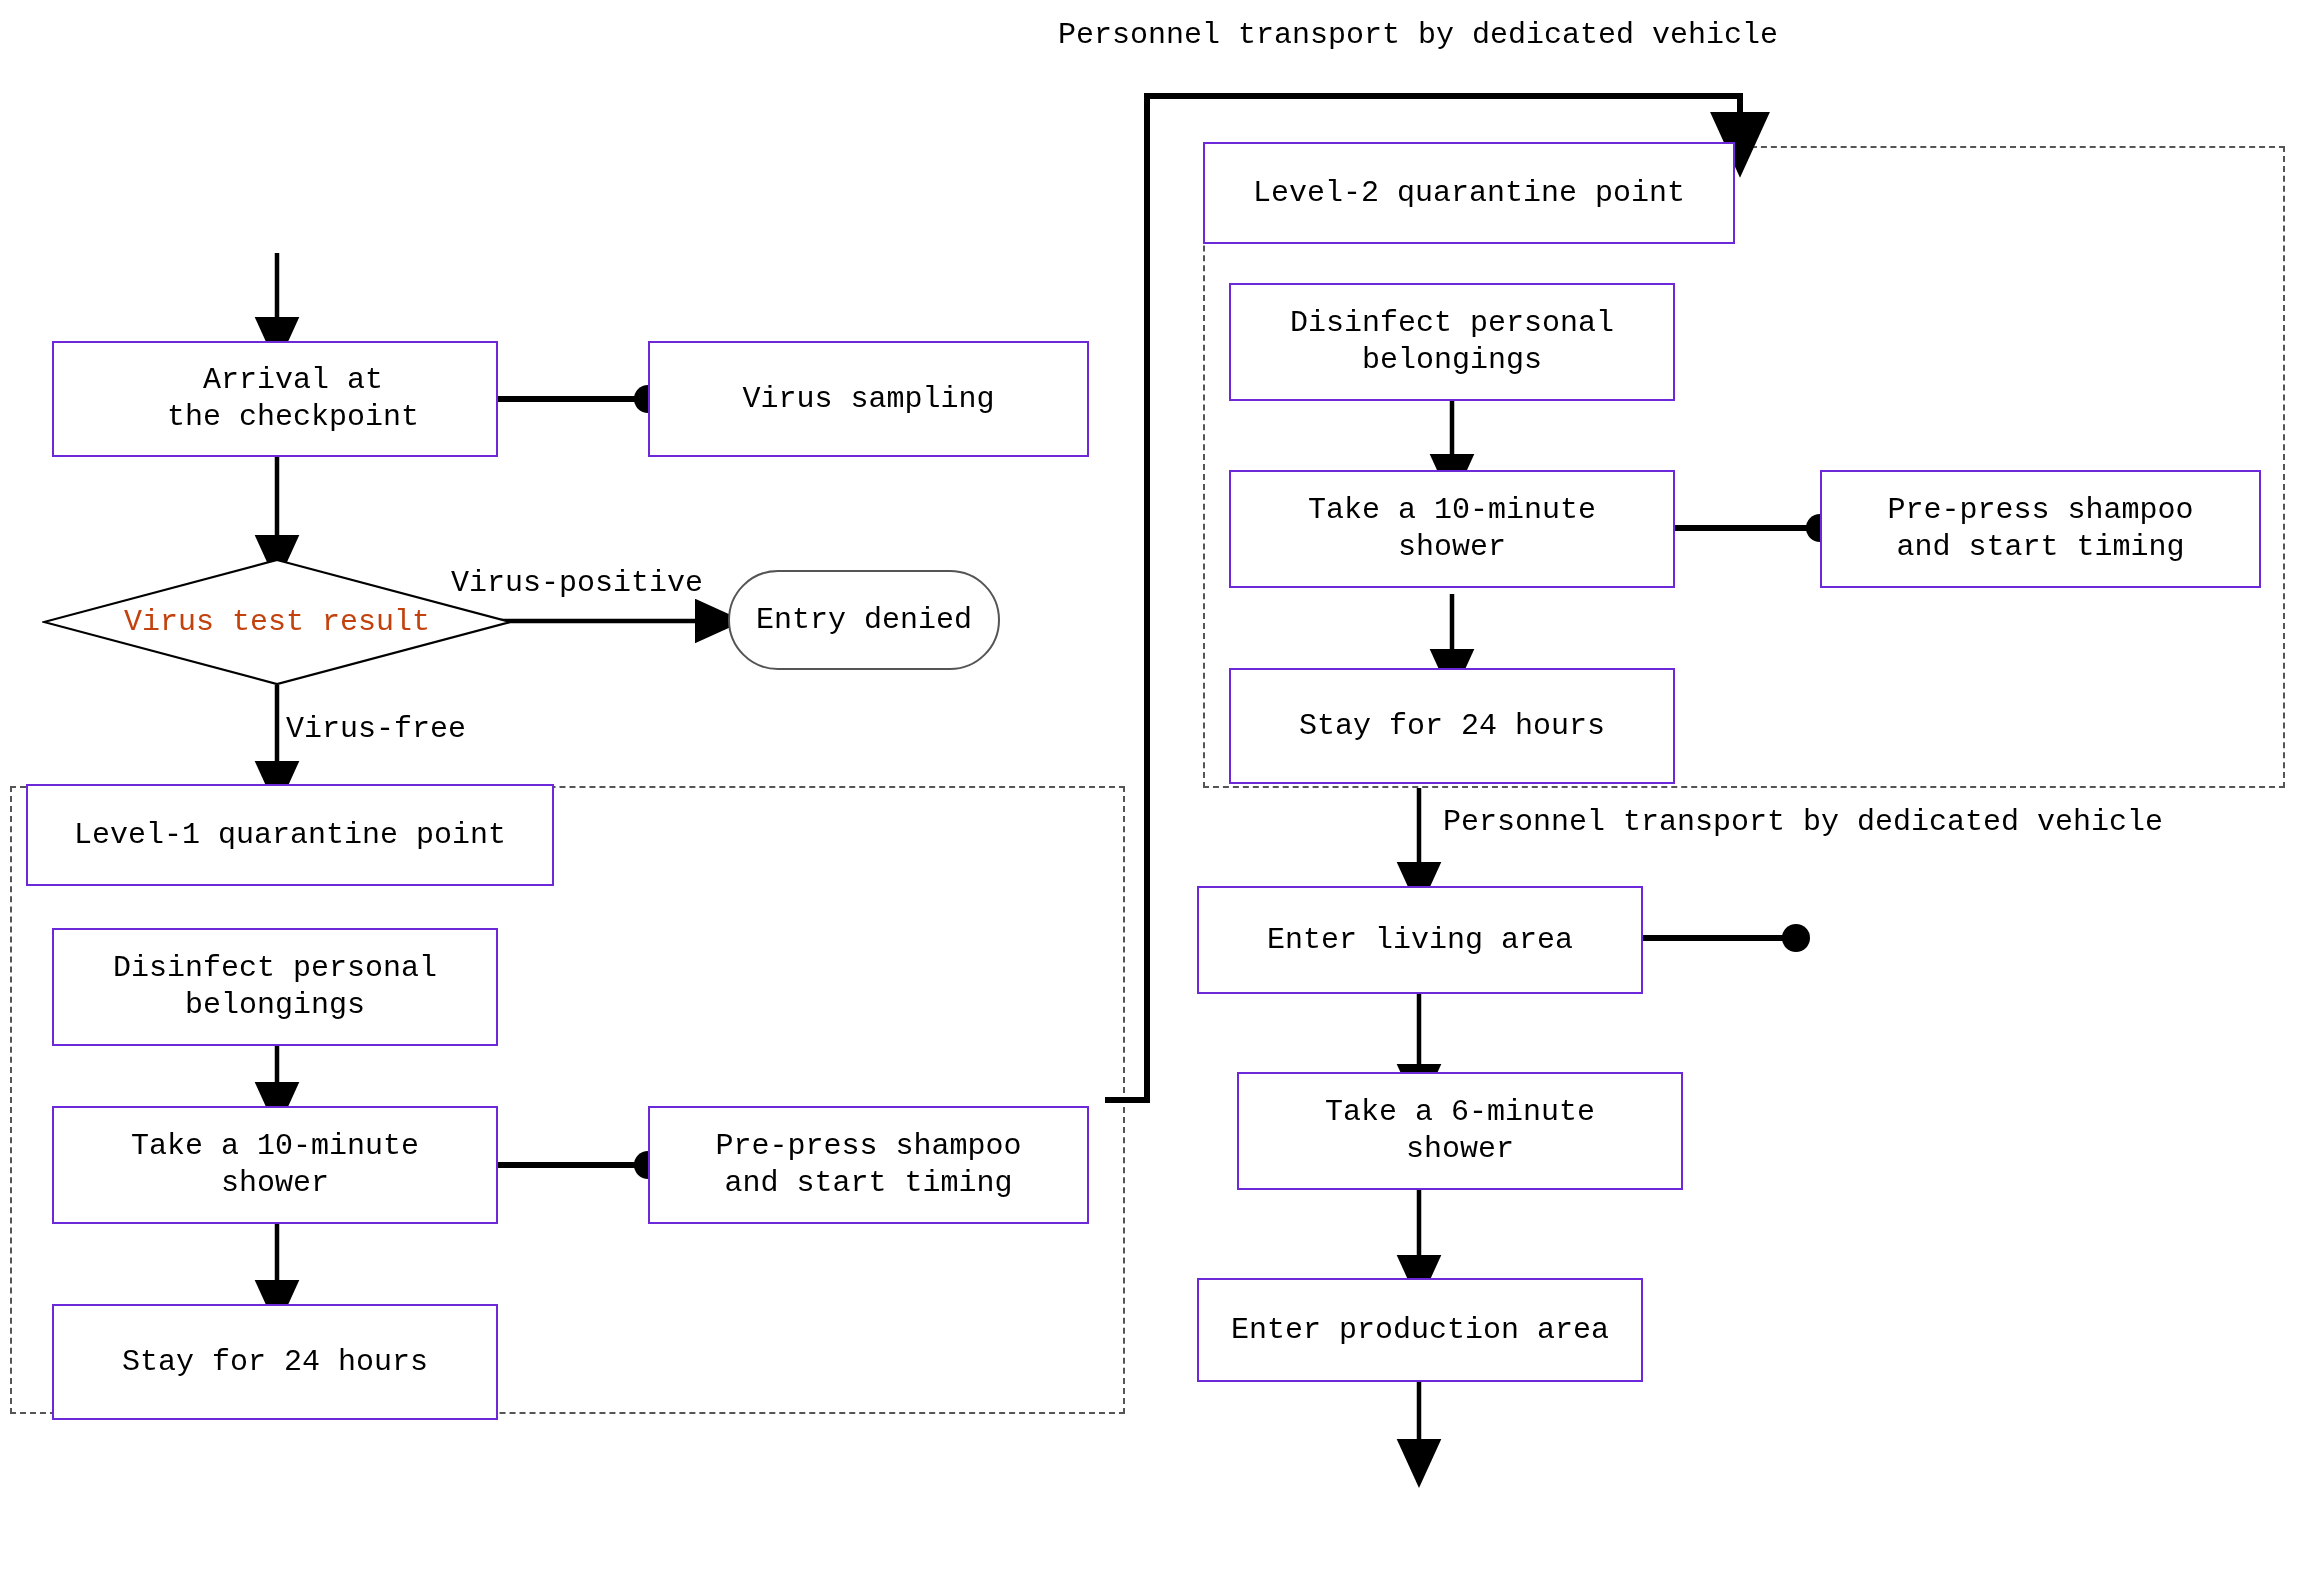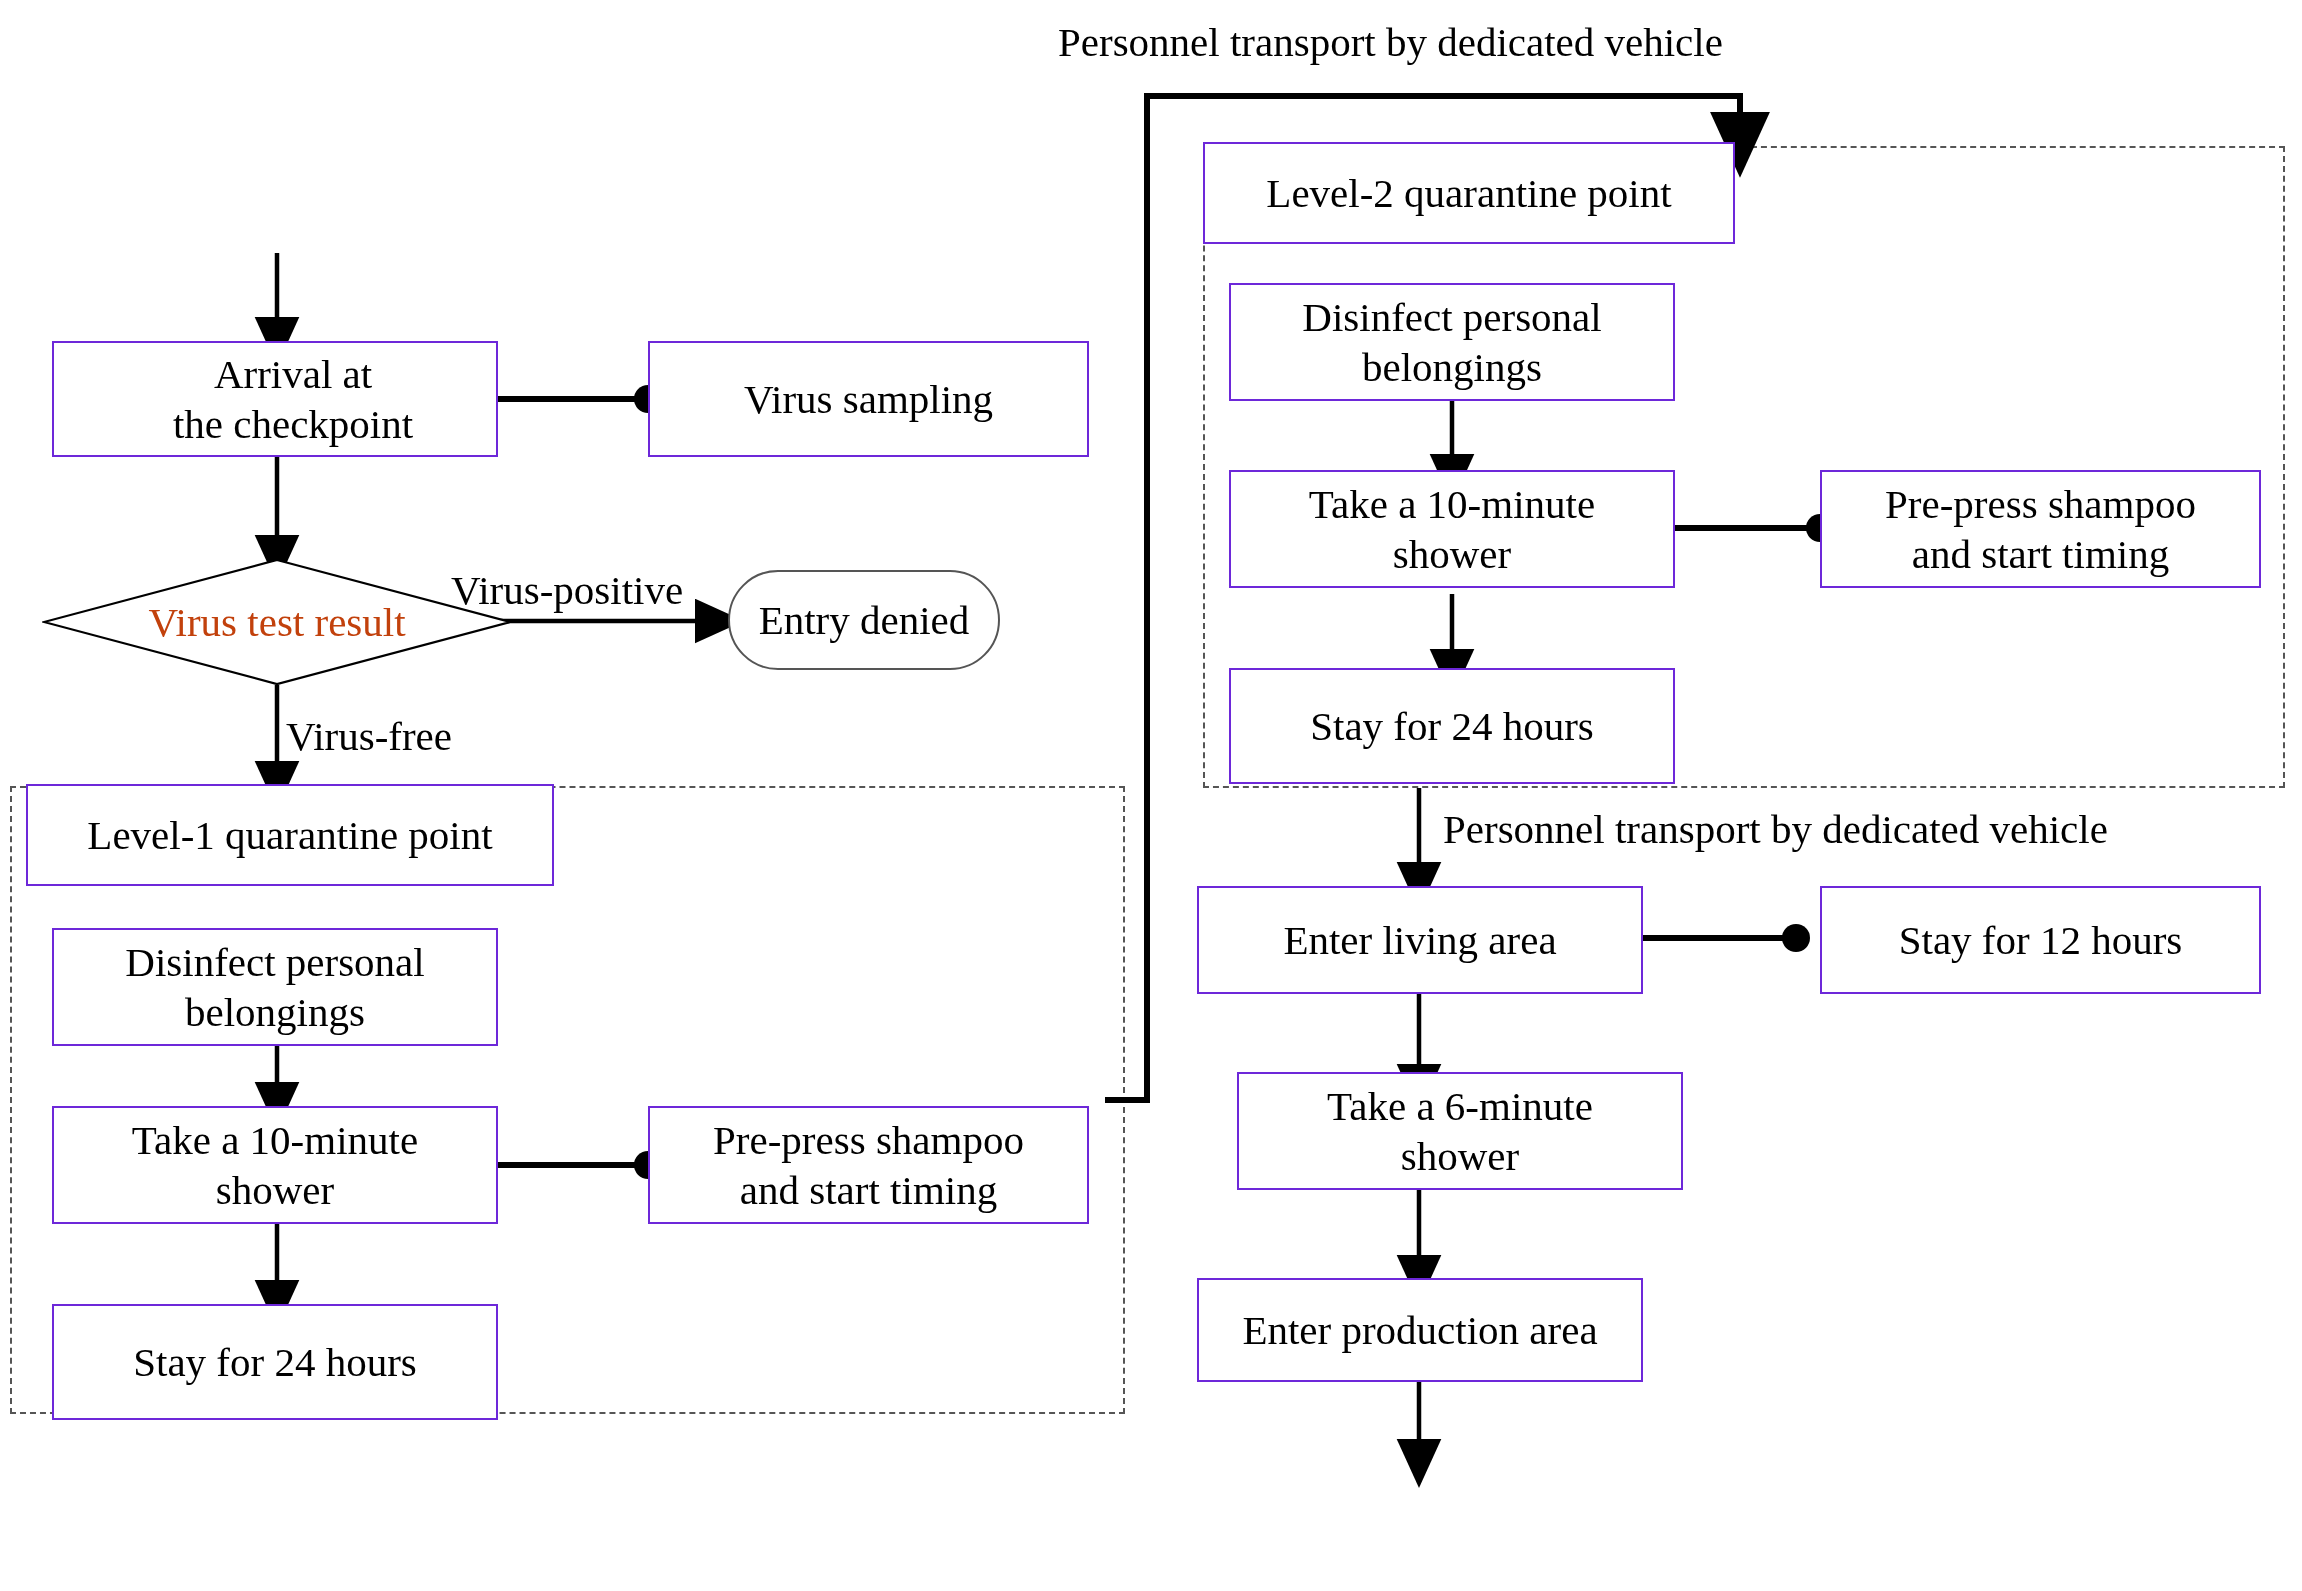--- a/index.html
+++ b/index.html
@@ -57,21 +57,21 @@
     z-index:6;
     background:transparent;
   }
   svg.wires{
     position:absolute;
     left:0;top:0;
     width:2302px;height:1591px;
     z-index:3;
     pointer-events:none;
   }
-  .fs41{font-size:41px;}
+  .fs41{font-size:30px;font-family:Liberation Mono, monospace;}
 </style>
 </head>
 <body>
 
 <div id="stage">
 
   <div class="dashed" style="left:10px; top:786px; width:1115px; height:628px;"></div>
 
   <div class="dashed" style="left:1203px; top:146px; width:1082px; height:642px;"></div>
 
@@ -162,21 +162,20 @@
   <div class="node rect fs41" style="left:1229px; top:470px; width:446px; height:118px;">Take a 10-minute
 shower</div>
 
   <div class="node rect fs41" style="left:1820px; top:470px; width:441px; height:118px;">Pre-press shampoo
 and start timing</div>
 
   <div class="node rect fs41" style="left:1229px; top:668px; width:446px; height:116px;">Stay for 24 hours</div>
 
   <div class="node rect fs41" style="left:1197px; top:886px; width:446px; height:108px;">Enter living area</div>
 
-  <div class="node rect fs41" style="left:1820px; top:886px; width:441px; height:108px;">Stay for 12 hours</div>
 
   <div class="node rect fs41" style="left:1197px; top:1072px; width:446px; height:118px;margin-left:40px;">Take a 6-minute
 shower</div>
 
   <div class="node rect fs41" style="left:1197px; top:1278px; width:446px; height:104px;">Enter production area</div>
 
 
   <div class="edgelabel fs41" style="left:1058px; top:18px;">Personnel transport by dedicated vehicle</div>
 
   <div class="edgelabel fs41" style="left:1443px; top:805px;">Personnel transport by dedicated vehicle</div>

